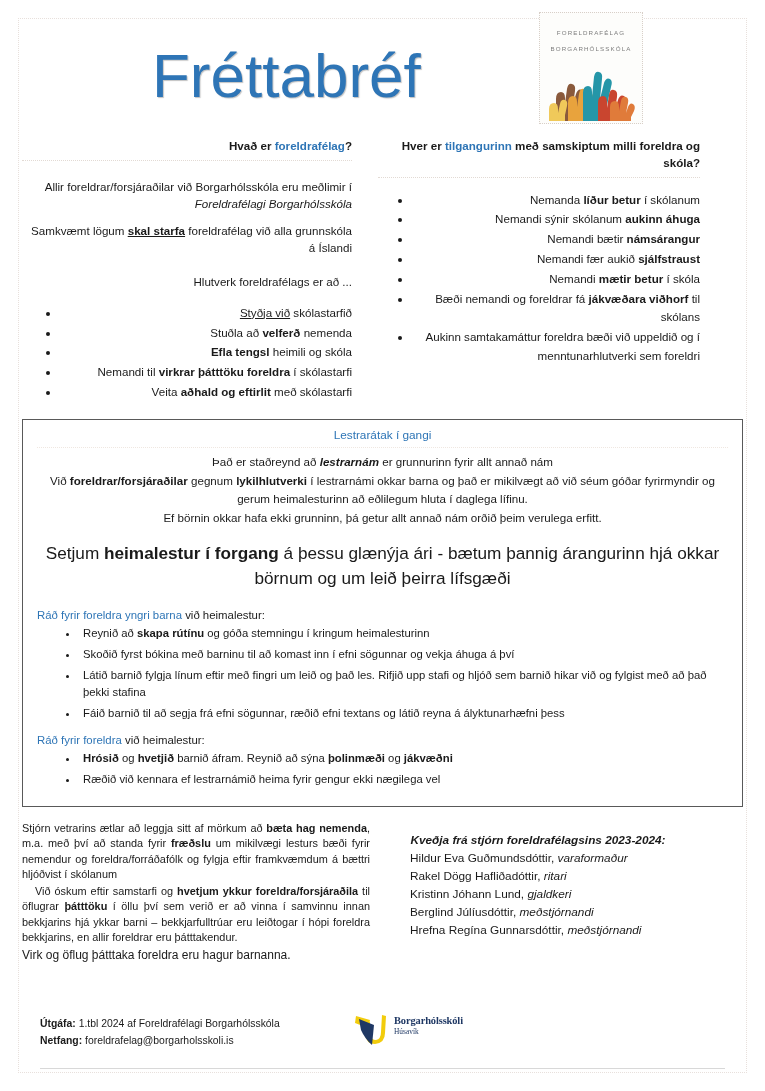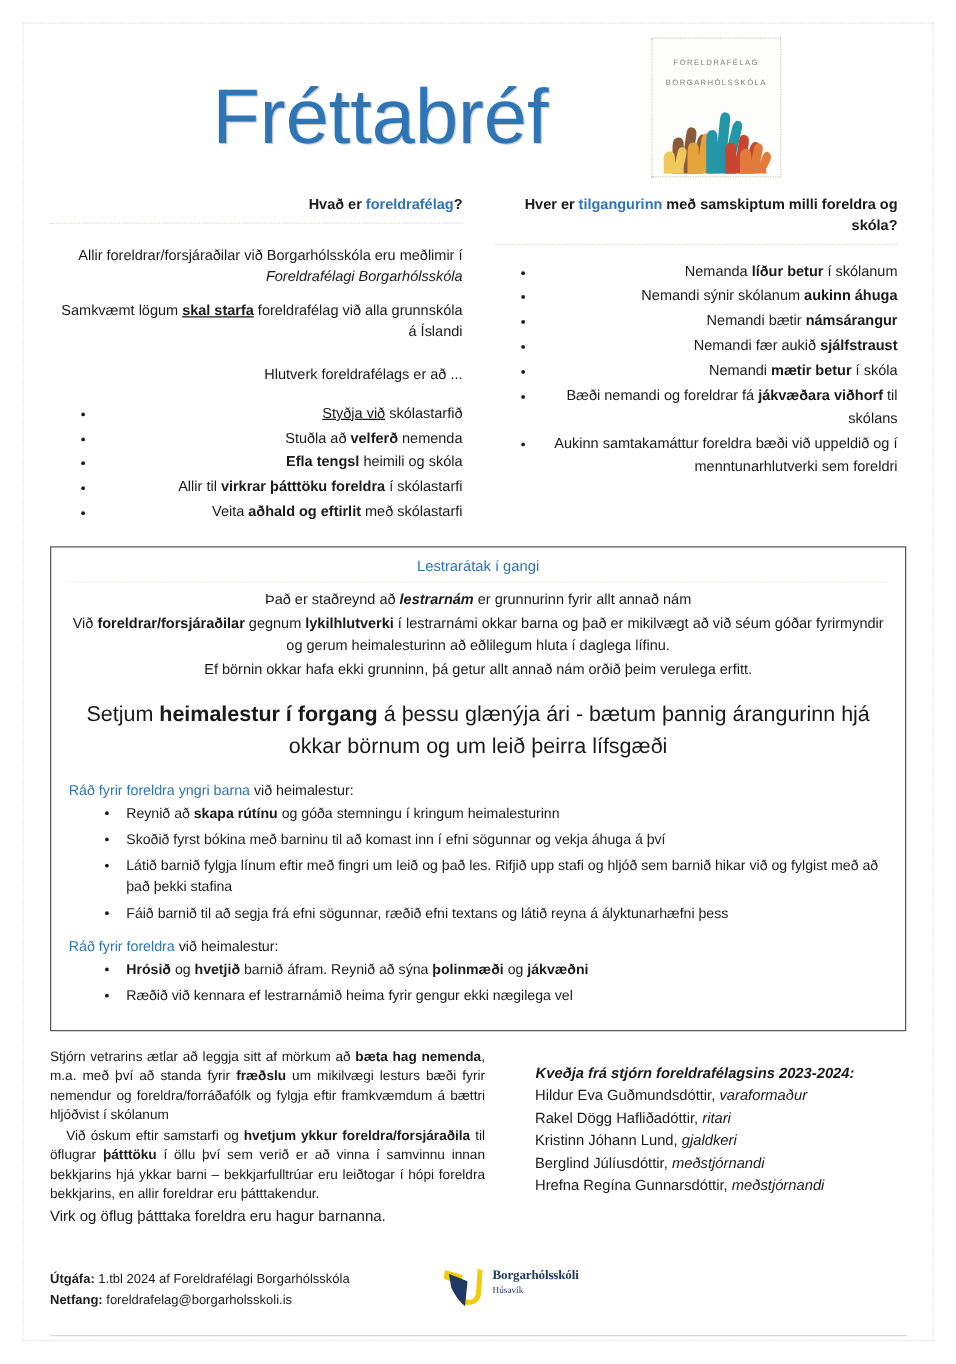--- a/index.html
+++ b/index.html
@@ -7,21 +7,20 @@
   body {
     width: 765px; height: 1091px;
     background: #ffffff;
     font-family: "Liberation Sans", sans-serif;
     color: #1a1a1a;
     overflow: hidden;
   }
   .page {
     position: relative;
     width: 765px; height: 1091px;
-    padding: 18px;
   }
   .page-border {
     position: absolute;
     left: 18px; top: 18px; right: 18px; bottom: 18px;
     border: 1px dotted #e8e0dc;
     pointer-events: none;
   }
   .inner { position: relative; padding: 6px 22px 0 22px; }
 
   
@@ -212,21 +211,21 @@
         <p class="body gap"><span>Allir foreldrar/forsjáraðilar við Borgarhólsskóla eru meðlimir í </span><i>Foreldrafélagi Borgarhólsskóla</i></p>
 
         <p class="body"><span>Samkvæmt lögum </span><b><u>skal starfa</u></b><span> foreldrafélag við alla grunnskóla á Íslandi</span></p>
 
         <p class="body gap">Hlutverk foreldrafélags er að ...</p>
 
         <ul class="blist">
           <li><u>Styðja við</u><span> skólastarfið</span></li>
           <li><span>Stuðla að </span><b>velferð</b><span> nemenda</span></li>
           <li><b>Efla tengsl</b><span> heimili og skóla</span></li>
-          <li><span>Allir til </span><b>virkrar þátttöku foreldra</b><span> í skólastarfi</span></li>
+          <li><span>Nemandi til </span><b>virkrar þátttöku foreldra</b><span> í skólastarfi</span></li>
           <li><span>Veita </span><b>aðhald og eftirlit</b><span> með skólastarfi</span></li>
         </ul>
       </div>
 
       <div class="col-right">
         <h2 class="sec"><span>Hver er </span><span class="hl">tilgangurinn</span><span> með samskiptum milli foreldra og skóla?</span></h2>
 
         <ul class="blist tight">
           <li><span>Nemanda </span><b>líður betur</b><span> í skólanum</span></li>
           <li><span>Nemandi sýnir skólanum </span><b>aukinn áhuga</b></li>

